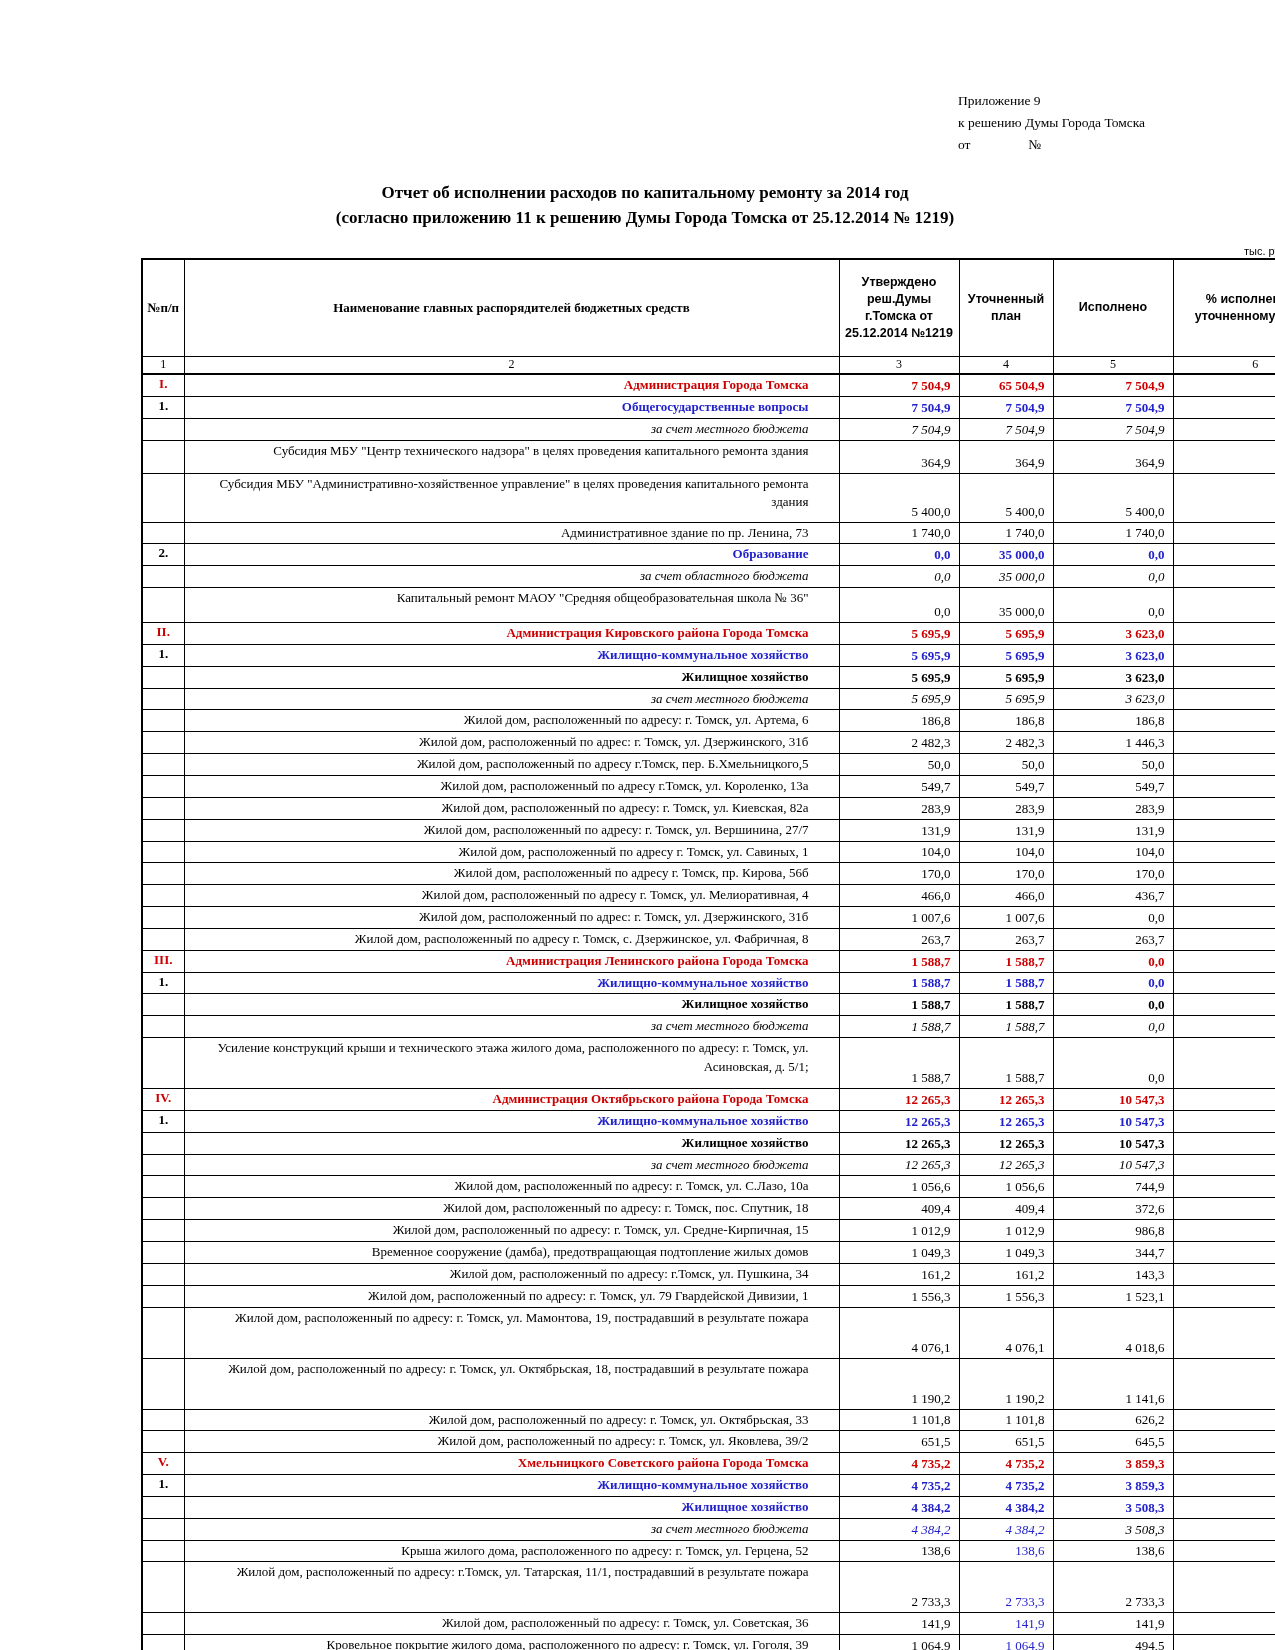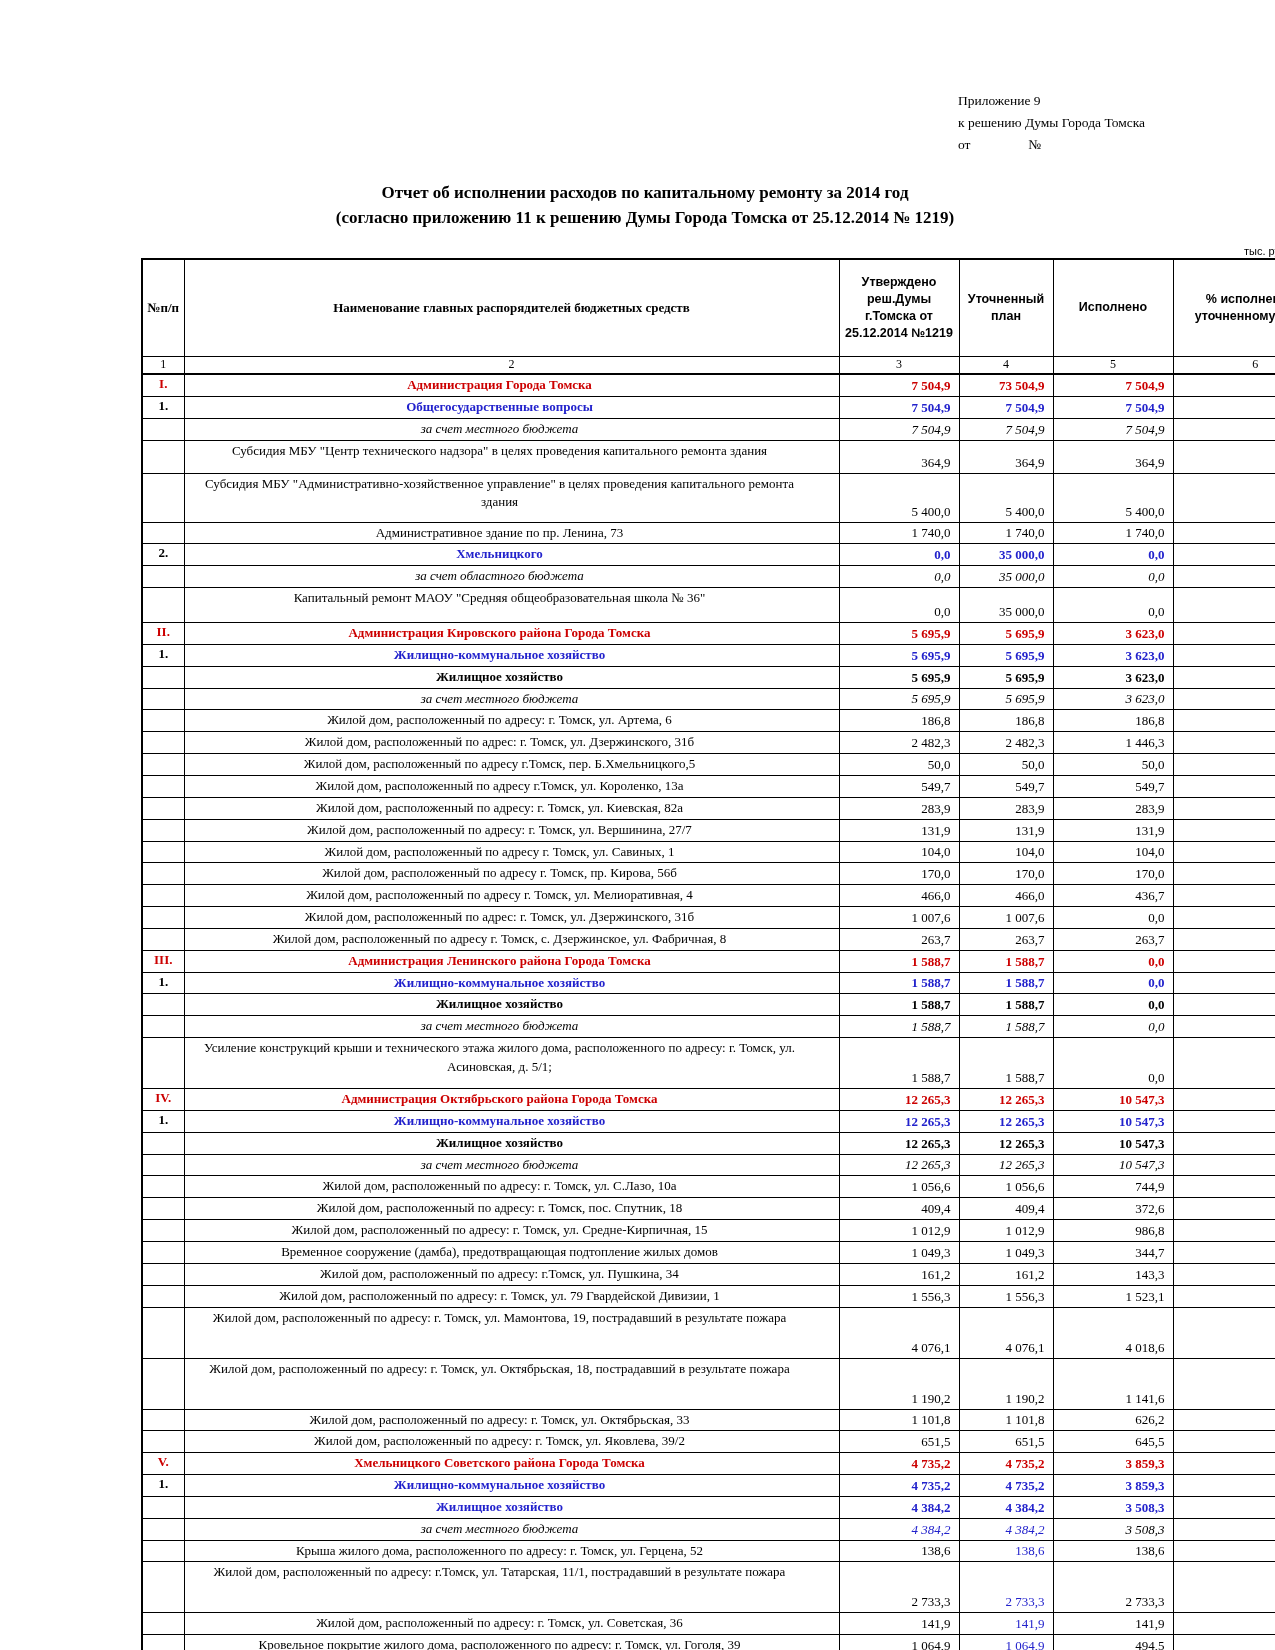--- a/index.html
+++ b/index.html
@@ -21,21 +21,21 @@
   col.c-plan{width:94px;} col.c-exec{width:120px;} col.c-pct{width:165px;}
   th,td{border:1px solid #000;overflow:hidden;}
   thead tr.hdr{height:97px;}
   thead th{font-size:13px;font-weight:bold;text-align:center;vertical-align:middle;padding:2px 4px;}
   thead th.sans{font-family:"Liberation Sans", sans-serif;font-size:12.5px;line-height:17px;text-align:center;}
   thead tr.colnums{height:18px;}
   thead tr.colnums td{text-align:center;font-size:12px;border-bottom:2px solid #000;padding:0;}
   tbody tr{height:19px;}
   tbody td{font-size:13px;}
   td.num{text-align:center;vertical-align:top;padding:1px 2px;}
-  td.name{text-align:center;vertical-align:top;padding:1px 30px 1px 6px;line-height:1.45;}
+  td.name{text-align:right;vertical-align:top;padding:1px 30px 1px 6px;line-height:1.45;}
   td.val{text-align:right;vertical-align:bottom;padding:0 8px 2px 2px;}
   td.pct{padding:0;}
   
   tr.r-sec td.num, tr.r-sec td.name, tr.r-sec td.val{color:#cc0000;font-weight:bold;}
   tr.r-sec td.num{color:#cc0000;}
   tr.r-sub td.name, tr.r-sub td.val{color:#2222cc;font-weight:bold;}
   tr.r-sub td.num{color:#000;font-weight:bold;}
   tr.r-bold td.name, tr.r-bold td.val{color:#000;font-weight:bold;}
   tr.r-ital td.name, tr.r-ital td.val{color:#000;font-style:italic;}
   
@@ -85,21 +85,21 @@
       <td>4</td>
       <td>5</td>
       <td>6</td>
     </tr>
   </thead>
   <tbody>
       <tr class="r-sec" style="height: 19px;">
         <td class="num">I.</td>
         <td class="name">Администрация Города Томска</td>
         <td class="val">7 504,9</td>
-        <td class="val">73 504,9</td>
+        <td class="val">65 504,9</td>
         <td class="val">7 504,9</td>
         <td class="pct"></td>
       </tr>
       <tr class="r-sub" style="height: 19px;">
         <td class="num">1.</td>
         <td class="name">Общегосударственные вопросы</td>
         <td class="val">7 504,9</td>
         <td class="val">7 504,9</td>
         <td class="val">7 504,9</td>
         <td class="pct"></td>
@@ -131,21 +131,21 @@
       <tr class="r-plain" style="height: 19px;">
         <td class="num"></td>
         <td class="name">Административное здание по пр. Ленина, 73</td>
         <td class="val">1 740,0</td>
         <td class="val">1 740,0</td>
         <td class="val">1 740,0</td>
         <td class="pct"></td>
       </tr>
       <tr class="r-sub" style="height: 19px;">
         <td class="num">2.</td>
-        <td class="name">Хмельницкого</td>
+        <td class="name">Образование</td>
         <td class="val">0,0</td>
         <td class="val">35 000,0</td>
         <td class="val">0,0</td>
         <td class="pct"></td>
       </tr>
       <tr class="r-ital" style="height: 19px;">
         <td class="num"></td>
         <td class="name">за счет областного бюджета</td>
         <td class="val">0,0</td>
         <td class="val">35 000,0</td>

